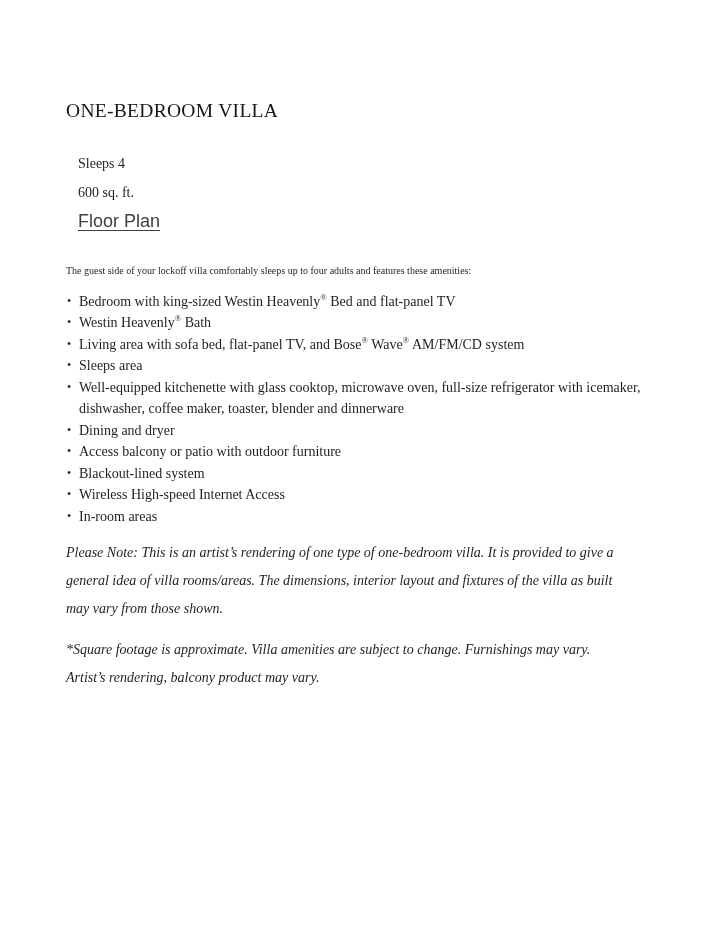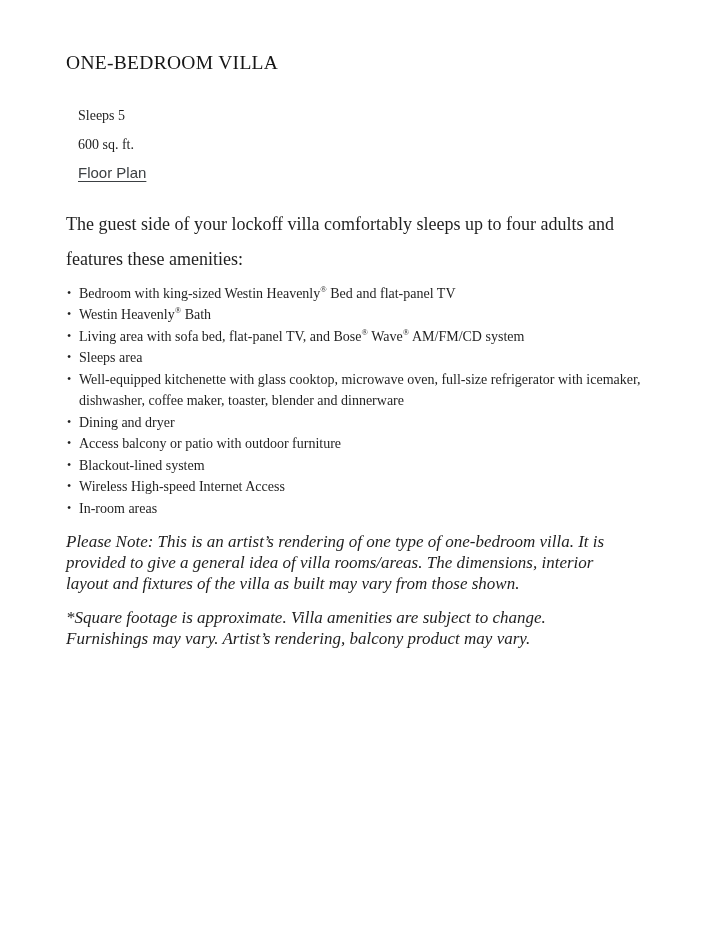--- a/index.html
+++ b/index.html
@@ -4,47 +4,47 @@
 <style>
   html, body { margin: 0; padding: 0; }
   body {
     width: 720px; height: 932px;
     background: #ffffff;
     overflow: hidden;
     font-family: "Liberation Serif", "DejaVu Serif", serif;
     color: #1f1f1f;
     -webkit-font-smoothing: antialiased;
   }
-  .page { padding: 52px 64px 0 66px; }
+  .page { padding: 100px 64px 0 66px; }
 
   .title {
     font-size: 19.5px;
     font-weight: normal;
     letter-spacing: 0.3px;
     margin: 0;
     color: #161616;
   }
 
   .specs { margin: 28px 0 0 12px; }
   .spec-line { font-size: 14px; line-height: 28.5px; }
 
   .floor-plan-link {
     font-family: "Liberation Sans", "DejaVu Sans", sans-serif;
-    font-size: 15px;
+    font-size: 18px;
     color: #3c4043;
     text-decoration: underline;
     text-underline-offset: 3px;
     cursor: pointer;
     margin-top: 27px;
   }
 
   .intro {
     margin: 18px 0 0 0;
-    font-size: 18px;
-    line-height: 35px;
+    font-size: 10px;
+    line-height: 29px;
     max-width: 555px;
   }
 
   ul.amenities {
     list-style: none;
     margin: 6px 0 0 0;
     padding: 0;
     max-width: 582px;
   }
   ul.amenities li {
@@ -54,42 +54,42 @@
     line-height: 21.5px;
   }
   ul.amenities li .bullet {
     position: absolute;
     left: 1px; top: 0;
     font-size: 12px;
   }
 
   .note {
     font-style: italic;
-    font-size: 17px;
-    line-height: 21px;
+    font-size: 14px;
+    line-height: 28px;
     max-width: 565px;
     margin: 12px 0 0 0;
   }
   .note + .note { margin-top: 13px; }
 
   sup.reg {
     font-size: 8.5px;
     line-height: 0;
     vertical-align: super;
   }
 </style>
 </head>
 <body>
 
 <div class="page">
 
   <h1 class="title">ONE-BEDROOM VILLA</h1>
 
   <div class="specs">
-    <div class="spec-line">Sleeps 5</div>
+    <div class="spec-line">Sleeps 4</div>
     <div class="spec-line">600 sq. ft.</div>
     <div class="spec-line">
       <a class="floor-plan-link" href="#">Floor Plan</a>
     </div>
   </div>
 
   <p class="intro">The guest side of your lockoff villa comfortably sleeps up to four adults and features these amenities:</p>
 
   <ul class="amenities">
     <li><span class="bullet">•</span><span>Bedroom with king-sized Westin Heavenly<sup class="reg">®</sup> Bed and flat-panel TV</span></li>

